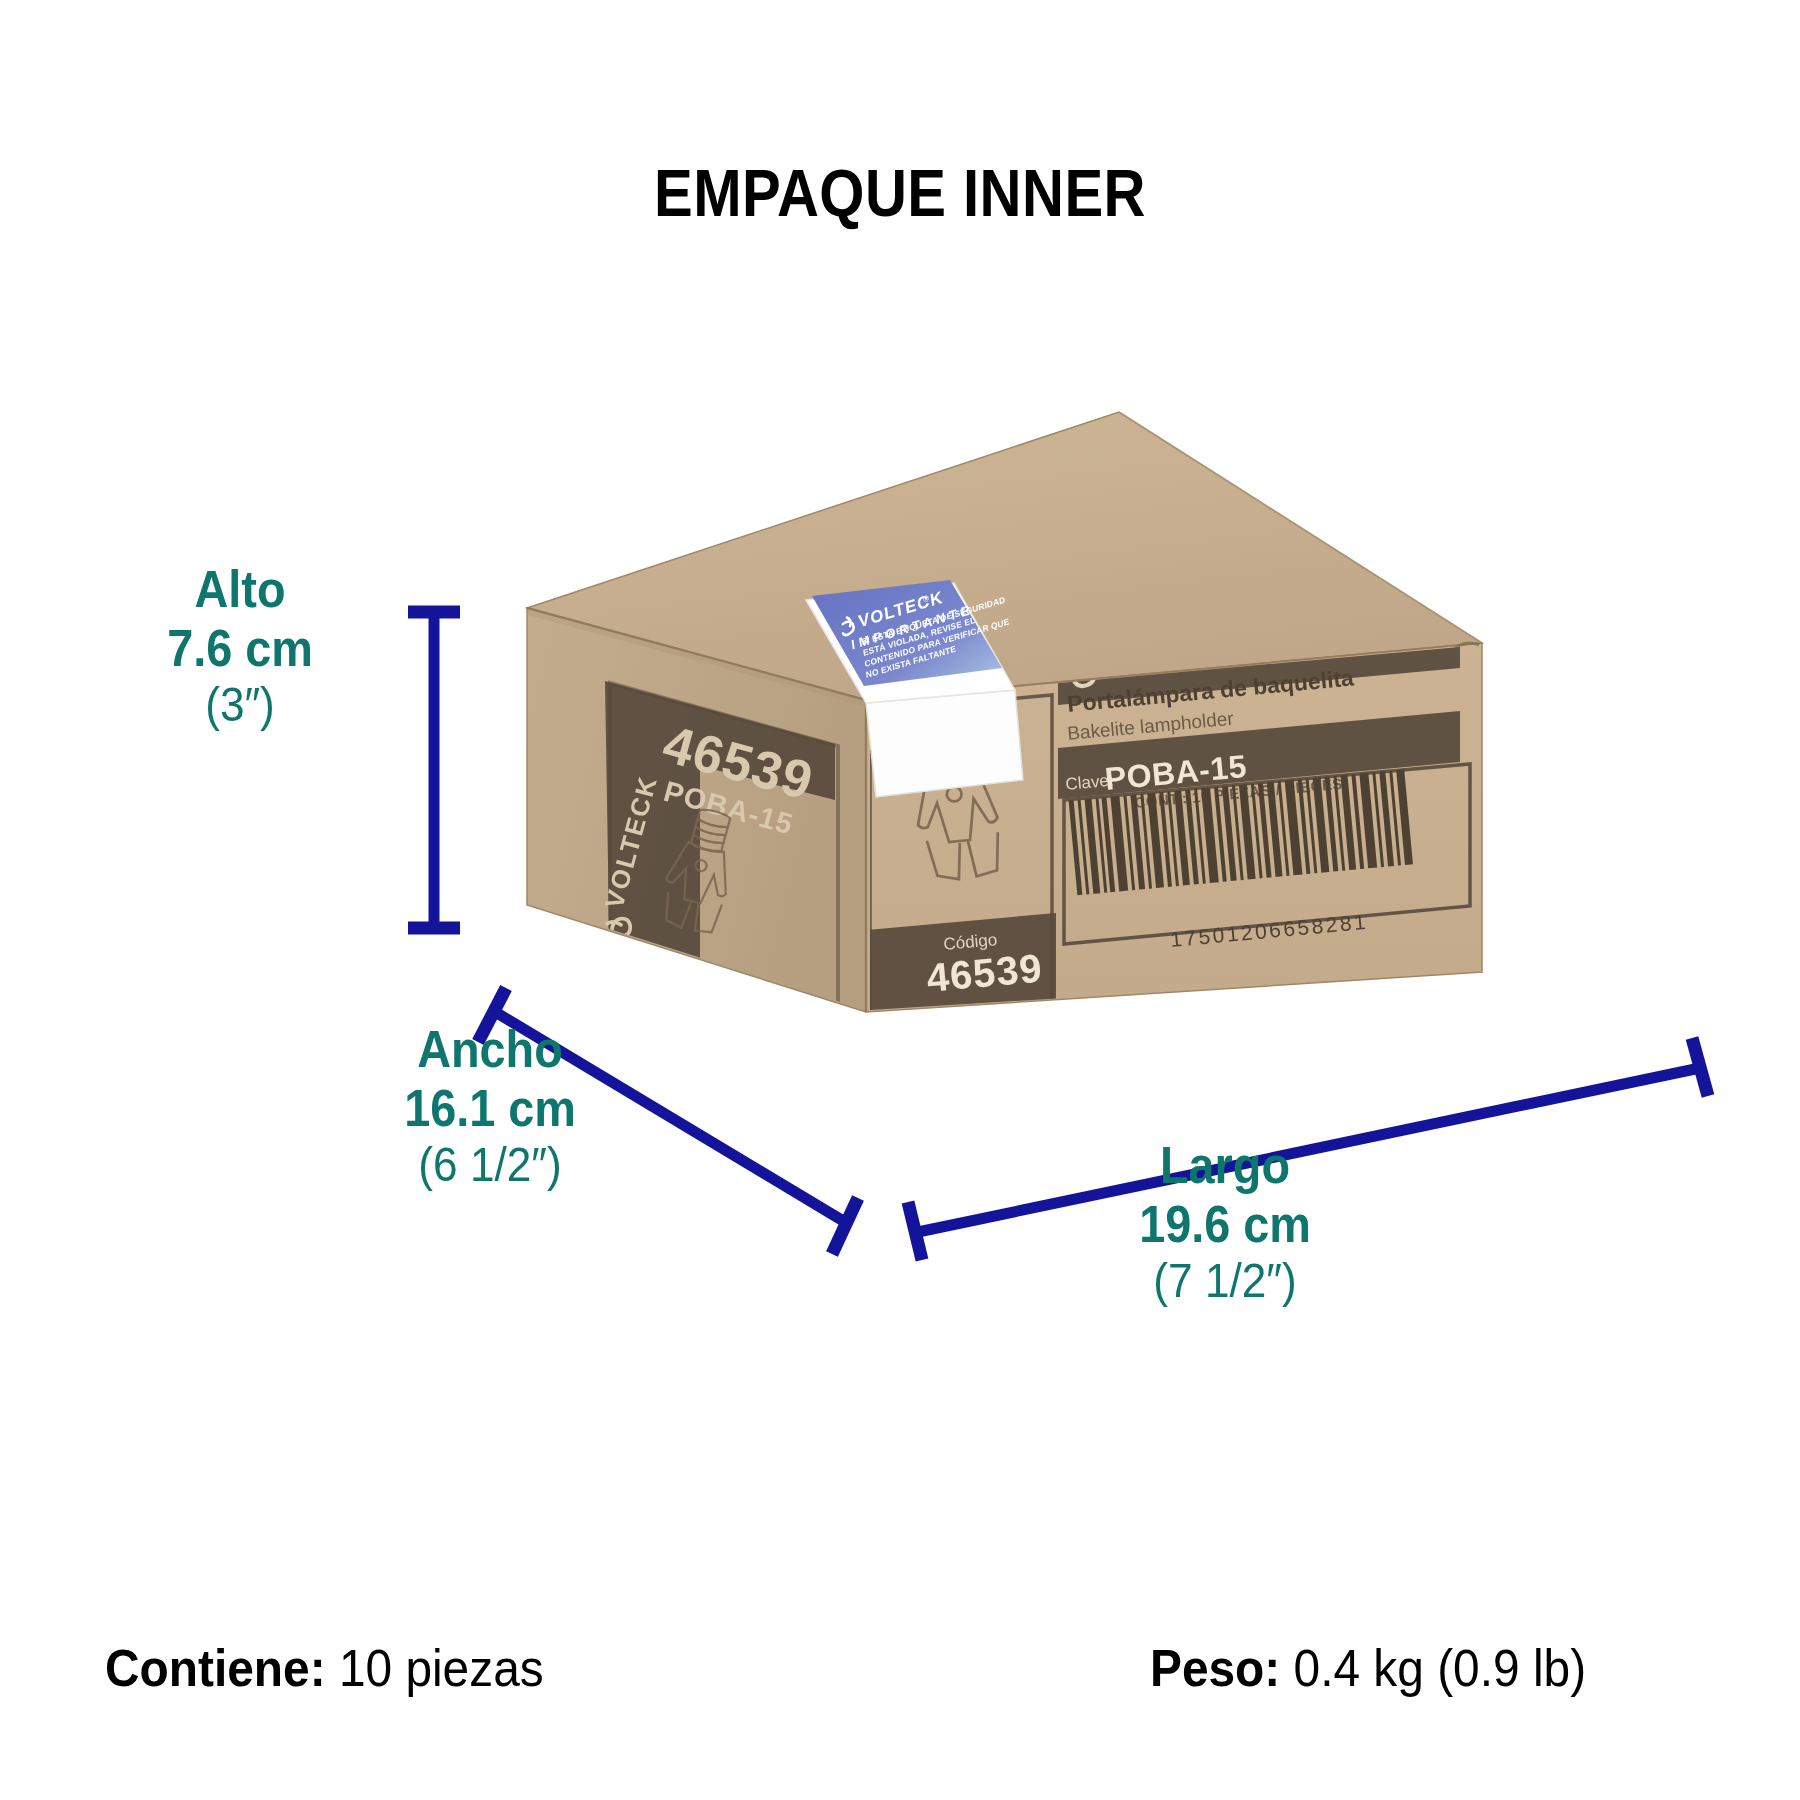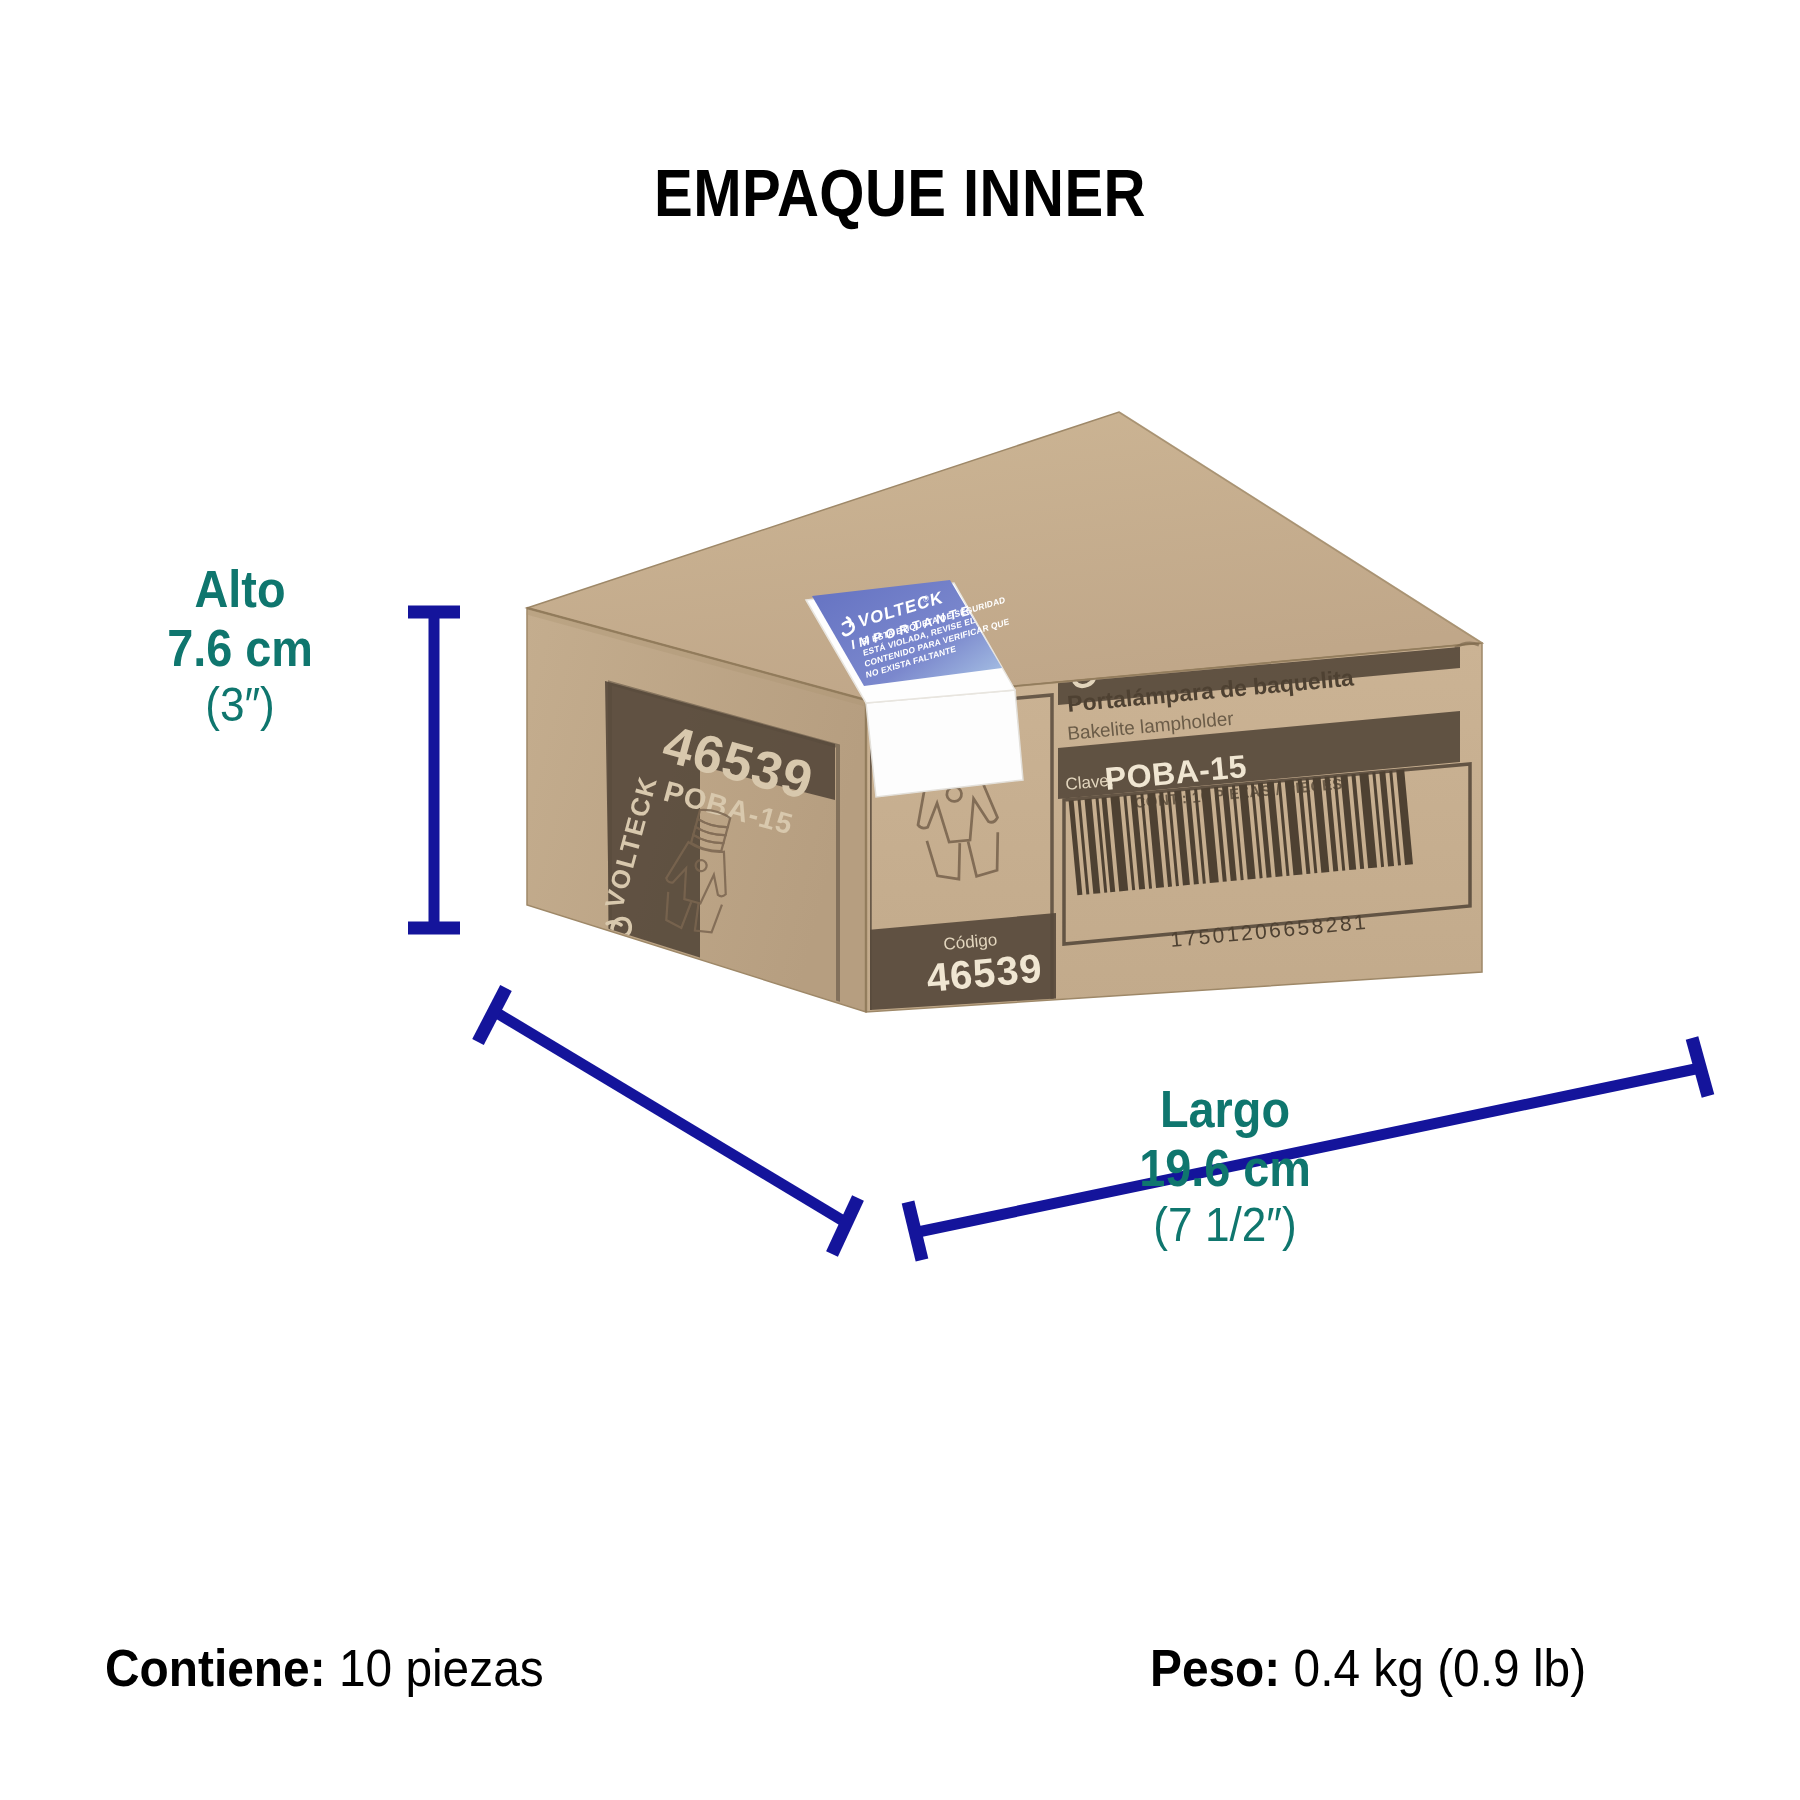--- a/index.html
+++ b/index.html
@@ -62,21 +62,21 @@
   }
   .dim-in {
     font-size: 48px;
     font-weight: normal;
     transform: scaleX(0.92);
     display: block;
   }
 
   #dim-alto   { left: 75px;  top: 560px;  width: 330px; }
   #dim-ancho  { left: 300px; top: 1020px; width: 380px; }
-  #dim-largo  { left: 1000px; top: 1080px; width: 450px; }
+  #dim-largo  { left: 1000px; top: 1136px; width: 450px; }
 
   
   .footer-line {
     position: absolute;
     font-size: 52px;
     color: #000000;
     white-space: nowrap;
     transform: scaleX(0.92);
   }
   .footer-line .lbl { font-weight: bold; }
@@ -298,20 +298,25 @@
       <line x1="1692" y1="1038" x2="1708" y2="1096" stroke-width="13"></line>
     </g>
   </svg>
 
   <div class="dim-block" id="dim-alto">
     <span class="dim-name">Alto</span>
     <span class="dim-cm">7.6 cm</span>
     <span class="dim-in">(3″)</span>
   </div>
 
+  <div class="dim-block" id="dim-ancho">
+    <span class="dim-name">Ancho</span>
+    <span class="dim-cm">16.1 cm</span>
+    <span class="dim-in">(6 1/2″)</span>
+  </div>
 
   <div class="dim-block" id="dim-largo">
     <span class="dim-name">Largo</span>
     <span class="dim-cm">19.6 cm</span>
     <span class="dim-in">(7 1/2″)</span>
   </div>
 
   <div class="footer-line" id="footer-contiene">
     <span class="lbl">Contiene:</span>
     <span class="val">10 piezas</span>

